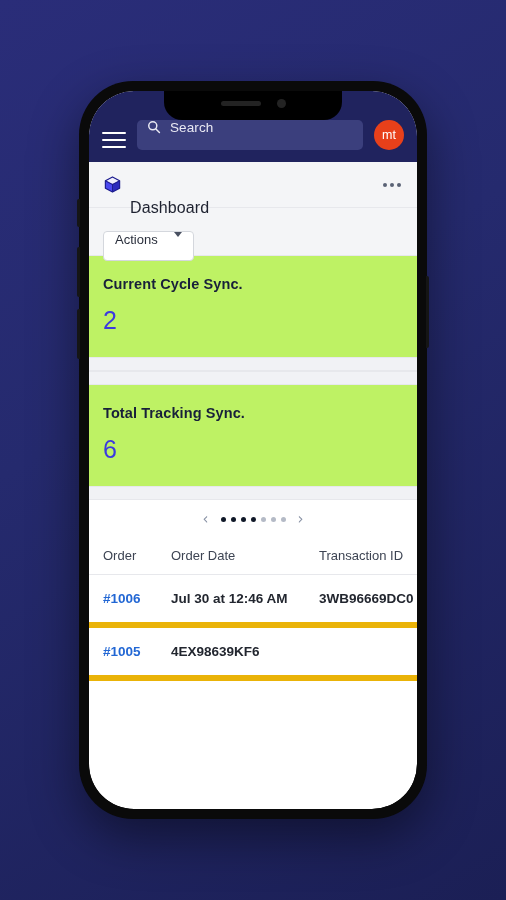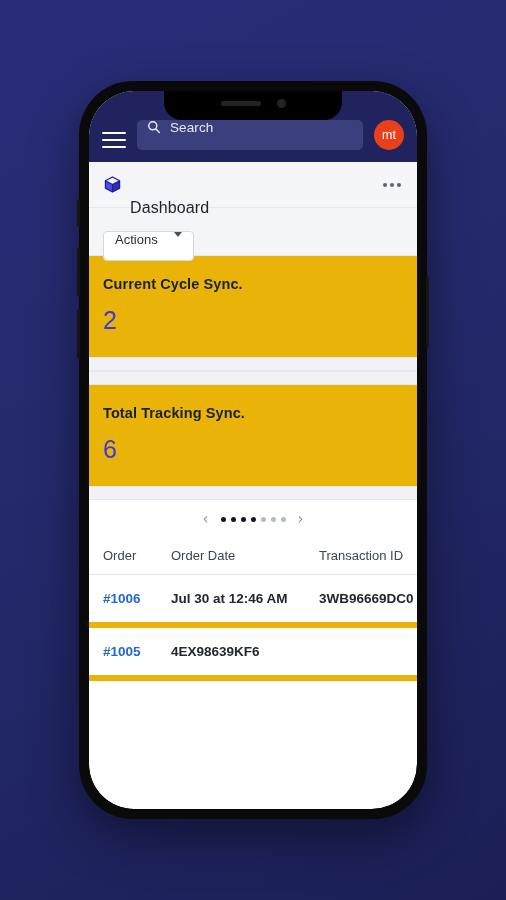--- a/index.html
+++ b/index.html
@@ -207,21 +207,21 @@
   }
   .caret-down {
     width: 0; height: 0;
     border-left: 4.5px solid transparent;
     border-right: 4.5px solid transparent;
     border-top: 5px solid #495061;
   }
 
   
   .metric-card {
-    background: #eab308;
+    background: #bef264;
     padding: 20px 14px 22px 14px;
   }
   .metric-label {
     font-size: 14.5px;
     color: #18203a;
     font-weight: bold;
     letter-spacing: .1px;
   }
   .metric-value {
     font-size: 25px;

